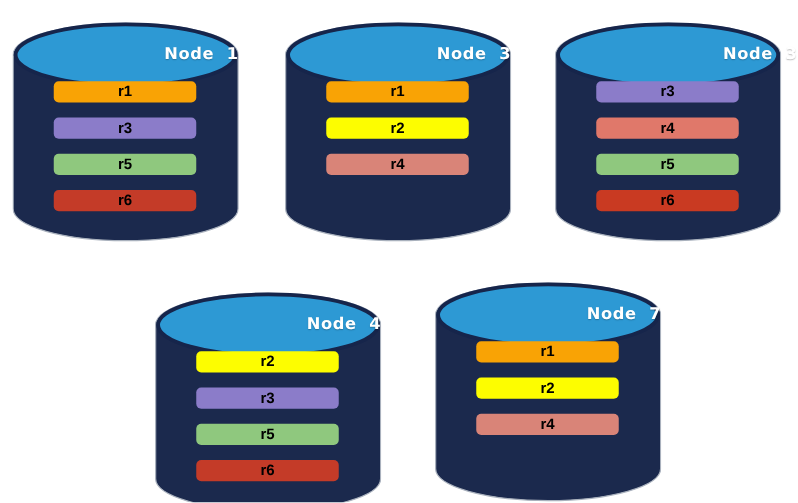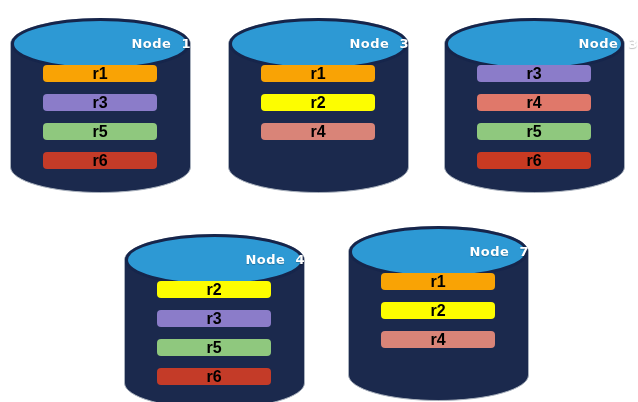--- a/index.html
+++ b/index.html
@@ -56,21 +56,21 @@
   }
 
   .replica-bar {
     height: 17px;
     line-height: 17px;
     margin-bottom: 12px;
     border-radius: 4px;
     text-align: center;
     font-family: "Liberation Sans", sans-serif;
     font-weight: bold;
-    font-size: 16px;
+    font-size: 12px;
     color: #000000;
   }
 </style>
 </head>
 <body>
 
 <div class="canvas">
 
 <div class="db-node node-pos-0">
     <svg class="cyl" width="181" height="186" viewBox="0 0 181 186">

